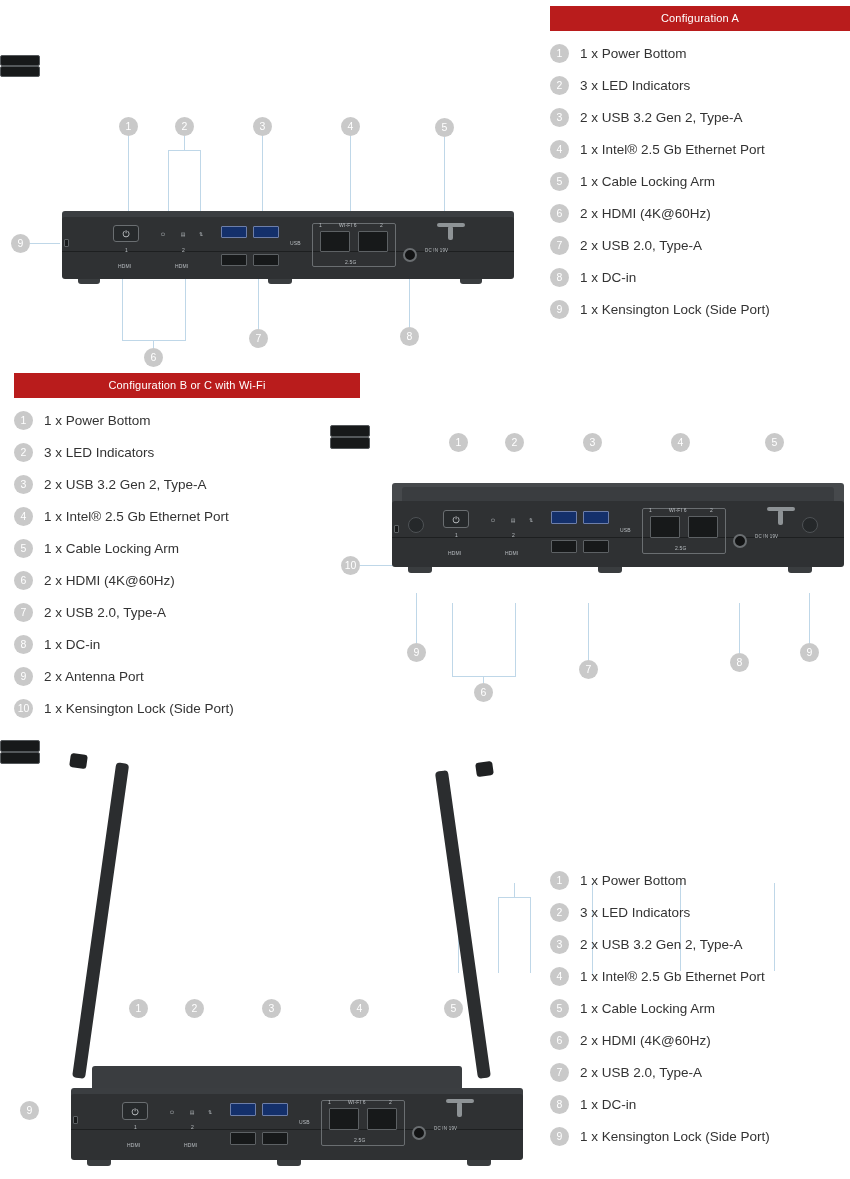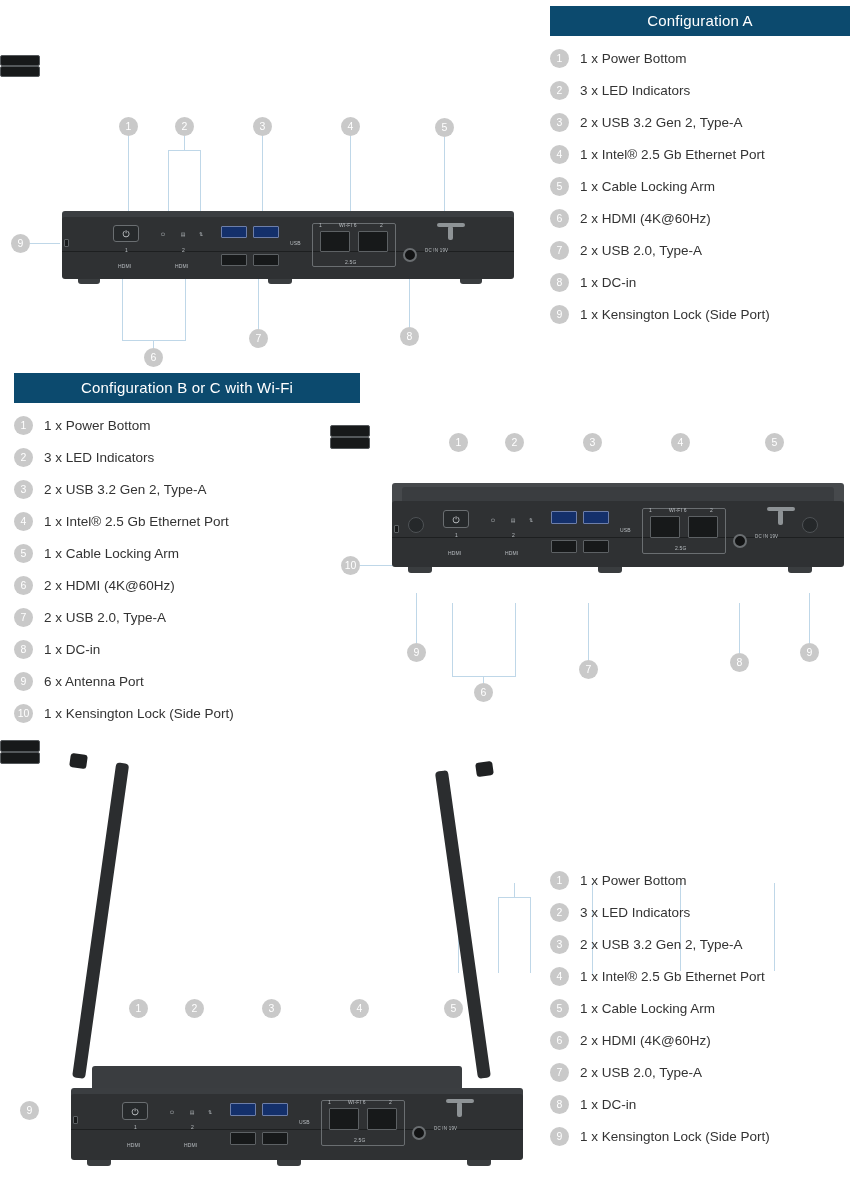--- a/index.html
+++ b/index.html
@@ -13,23 +13,23 @@
     position: relative;
     font-family: "Liberation Sans", sans-serif;
     color: #333333;
     overflow: hidden;
   }
   .panel {
     position: absolute;
   }
   
   .legend-title {
-    background: #0c4a6e;
+    background: #b91c1c;
     color: #ffffff;
-    font-size: 15px;
+    font-size: 11px;
     text-align: center;
     padding: 6px 0 7px 0;
     letter-spacing: 0.2px;
   }
   .legend-list {
     margin: 0;
     padding: 0;
     list-style: none;
   }
   .legend-item {
@@ -318,21 +318,21 @@
     <li class="legend-item">
       <span class="num-badge">7</span>
       <span class="txt">2 x USB 2.0, Type-A</span>
     </li>
     <li class="legend-item">
       <span class="num-badge">8</span>
       <span class="txt">1 x DC-in</span>
     </li>
     <li class="legend-item">
       <span class="num-badge">9</span>
-      <span class="txt">6 x Antenna Port</span>
+      <span class="txt">2 x Antenna Port</span>
     </li>
     <li class="legend-item">
       <span class="num-badge">10</span>
       <span class="txt">1 x Kensington Lock (Side Port)</span>
     </li>
   </ul>
 </div>
 
 <div class="device" style="left:330px; top:425px; width:520px; height:260px;">
 

